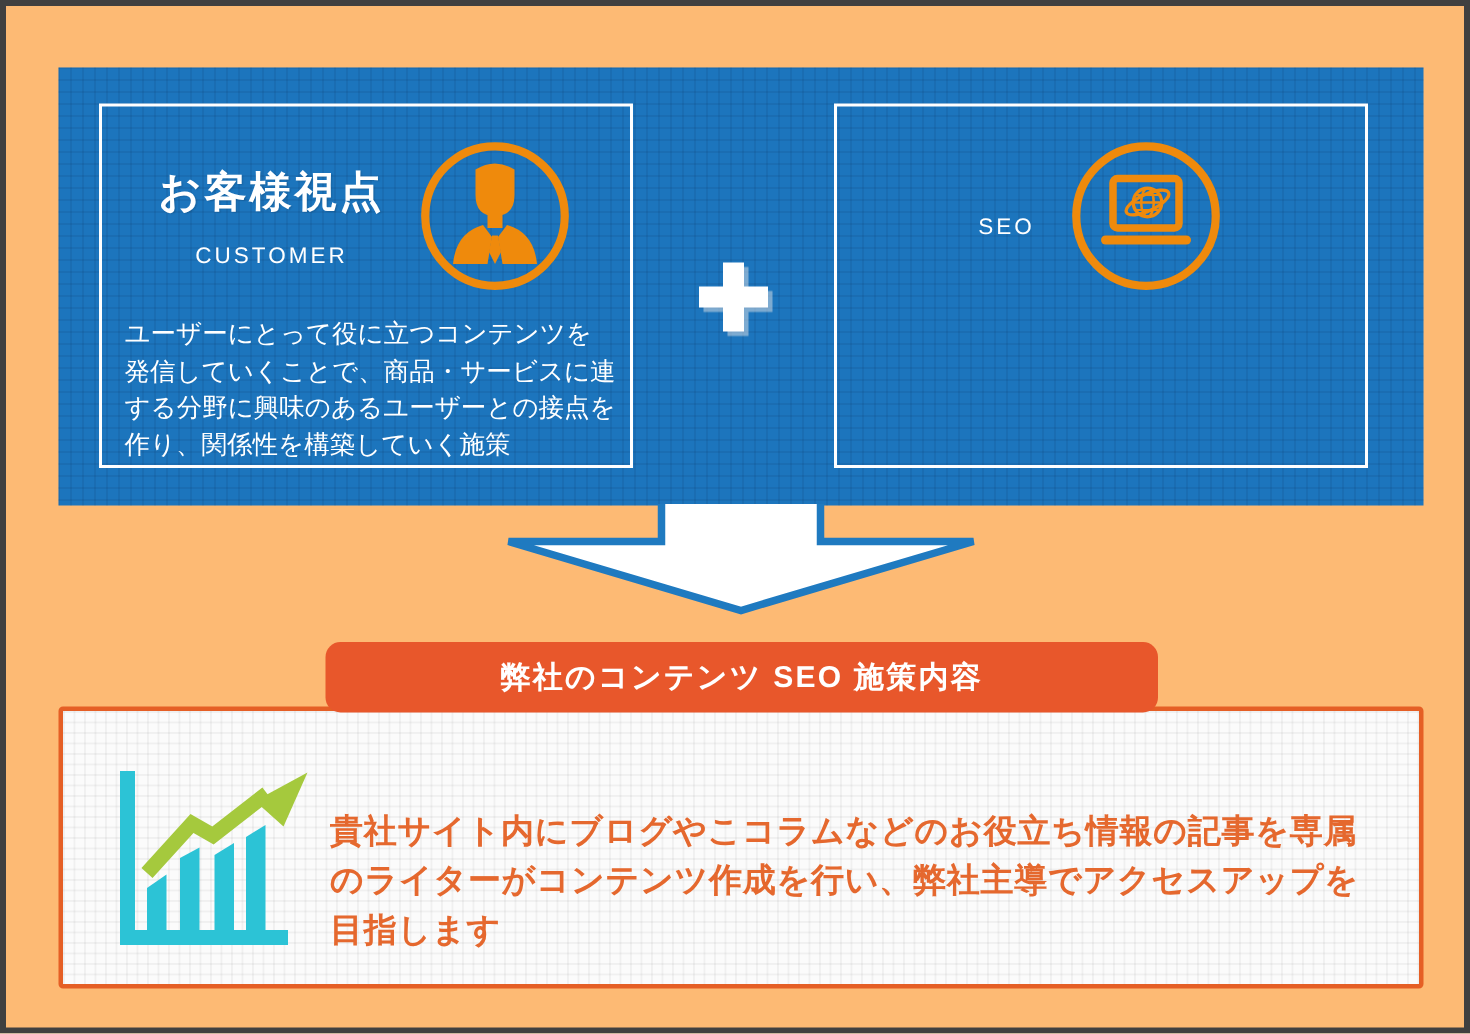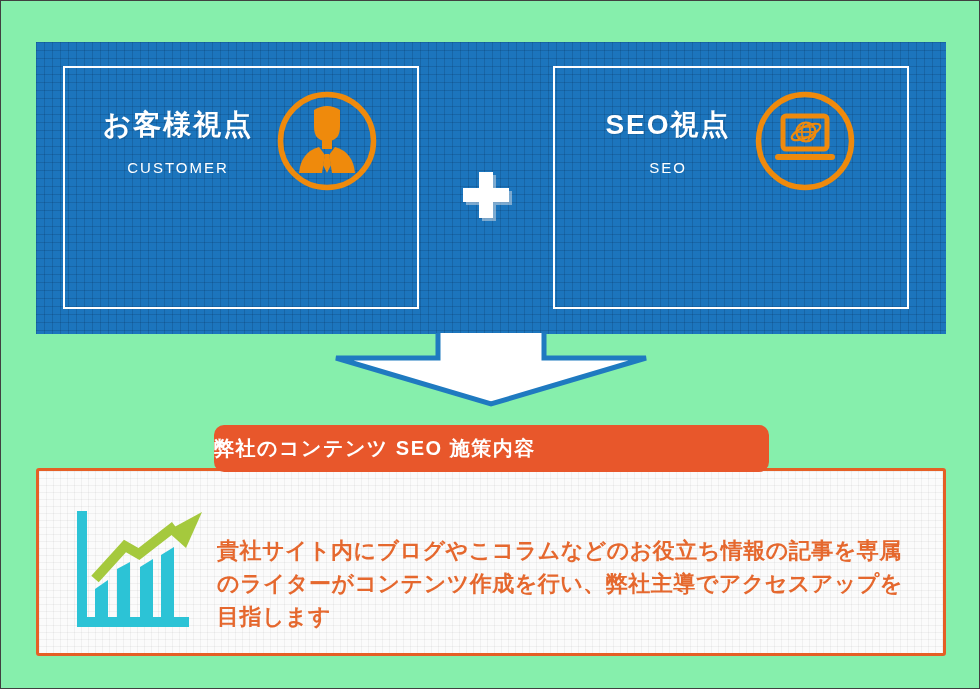--- a/index.html
+++ b/index.html
@@ -1,19 +1,19 @@
 <!DOCTYPE html>
 <html><head>
 <meta charset="utf-8">
 <style>
   * { margin:0; padding:0; box-sizing:border-box; }
   html,body { background:#fff; }
   .page {
     position:relative; width:980px; height:689px;
-    background:#86efac; border:1px solid #404040; overflow:hidden;
+    background:#fdba74; border:4px solid #404040; overflow:hidden;
     font-family:"Liberation Sans","DejaVu Sans",sans-serif;
   }
 
   
   .blue-panel {
     position:absolute; left:35px; top:41px; width:910px; height:292px;
     background-color:#1c75bd;
     background-image:
       linear-gradient(rgba(9,48,88,0.22) 1px, transparent 1px),
       linear-gradient(90deg, rgba(9,48,88,0.22) 1px, transparent 1px);
@@ -57,21 +57,21 @@
     width:14px; height:46px; background:#fff;
   }
 
   
   .down-arrow { position:absolute; left:325px; top:331px; width:330px; height:80px; }
 
   
   .badge {
     position:absolute; left:213px; top:424px; width:555px; height:47px;
     background:#e8572b; border-radius:10px; z-index:3;
-    display:flex; align-items:center; justify-content:flex-start;
+    display:flex; align-items:center; justify-content:center;
     color:#fff; font-size:20px; font-weight:bold; letter-spacing:1.5px;
   }
 
   
   .strategy-panel {
     position:absolute; left:35px; top:467px; width:910px; height:188px;
     border:3px solid #e55f25; border-radius:3px;
     background-color:#fbfbfb;
     background-image:
       linear-gradient(rgba(0,0,0,0.045) 1px, transparent 1px),
@@ -105,28 +105,31 @@
           <svg viewBox="0 0 104 104" width="104" height="104">
             <circle cx="52" cy="52" r="46.5" fill="none" stroke="#ef8a0c" stroke-width="5.5"></circle>
             <path d="M39,21 Q52,13 65,21 L65,38 Q65,52 52,52 Q39,52 39,38 Z" fill="#ef8a0c"></path>
             <rect x="47" y="46" width="10" height="14" fill="#ef8a0c"></rect>
             <path d="M24,84 Q26,63 44,58 L50,66 L47,84 Z" fill="#ef8a0c"></path>
             <path d="M80,84 Q78,63 60,58 L54,66 L57,84 Z" fill="#ef8a0c"></path>
             <path d="M50,65 L54,65 L56,76 L52,84 L48,76 Z" fill="#ef8a0c"></path>
           </svg>
         </span>
       </div>
+      <div class="card-body">ユーザーにとって役に立つコンテンツを
+発信していくことで、商品・サービスに連
+する分野に興味のあるユーザーとの接点を
+作り、関係性を構築していく施策</div>
     </div>
 
     <div class="plus"></div>
 
     <div class="card seo">
       <div class="card-header">
         <div class="card-titles">
-          <div class="card-title">SEO視点</div>
           <div class="card-subtitle">SEO</div>
         </div>
         <span class="icon-circle">
           <svg viewBox="0 0 104 104" width="104" height="104">
             <circle cx="52" cy="52" r="46.5" fill="none" stroke="#ef8a0c" stroke-width="5.5"></circle>
             <rect x="30" y="27" width="44" height="33" rx="3" fill="none" stroke="#ef8a0c" stroke-width="5"></rect>
             <rect x="22" y="65" width="60" height="6" rx="3" fill="#ef8a0c"></rect>
             <circle cx="53" cy="43" r="9.5" fill="none" stroke="#ef8a0c" stroke-width="2.2"></circle>
             <ellipse cx="53" cy="43" rx="4.2" ry="9.5" fill="none" stroke="#ef8a0c" stroke-width="1.7"></ellipse>
             <line x1="43.5" y1="43" x2="62.5" y2="43" stroke="#ef8a0c" stroke-width="1.7"></line>

